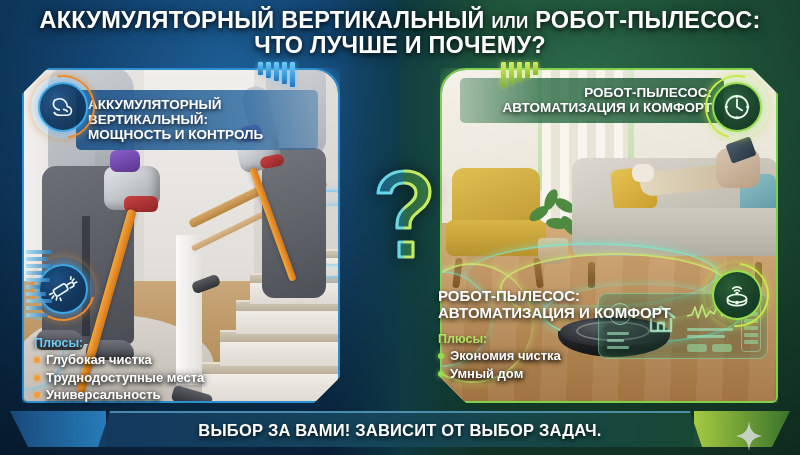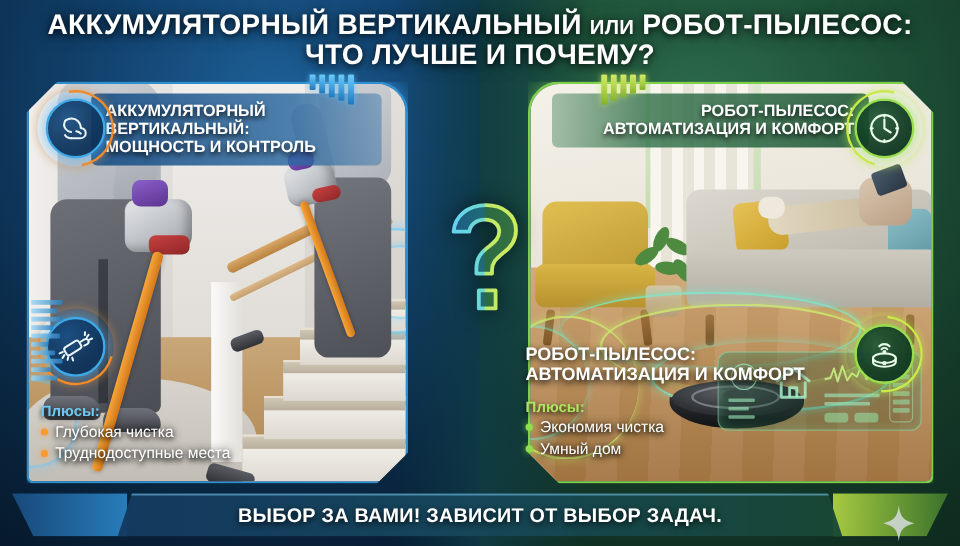--- a/index.html
+++ b/index.html
@@ -136,21 +136,21 @@
   .rp-check { position:absolute; right:22px; bottom:92px; width:34px; height:34px; border:2px solid rgba(200,240,120,.85); border-radius:50%; box-shadow:0 0 10px rgba(200,240,120,.6); }
   .rp-check::after { content:"✓"; position:absolute; left:8px; top:2px; font-size:17px; color:#d8f07a; }
 
   
   .ribbon {
     position:absolute; z-index:12; padding:7px 12px 8px;
     font-weight:bold; line-height:1.12; color:#fff;
     text-shadow:0 2px 4px rgba(0,0,0,.8);
   }
   .ribbon-left {
-    left:52px; top:8px; width:242px; text-align:left; font-size:13.5px;
+    left:52px; top:20px; width:242px; text-align:left; font-size:13.5px;
     background:linear-gradient(90deg, rgba(30,82,135,.93), rgba(42,104,160,.82) 70%, rgba(48,112,168,.45));
     border-radius:5px;
   }
   .ribbon-right {
     left:18px; top:8px; width:264px; text-align:right; font-size:13.5px;
     background:linear-gradient(270deg, rgba(36,92,60,.93), rgba(48,112,72,.8) 70%, rgba(54,122,80,.42));
     border-radius:5px;
   }
 
   
@@ -173,21 +173,21 @@
     border:2.5px solid transparent;
   }
   .arc-orange { border-top-color:#f08a2a; border-right-color:#f08a2a; transform:rotate(35deg); box-shadow:0 0 8px rgba(240,140,45,.5); }
   .arc-lime   { border-top-color:#c9e84a; border-left-color:#c9e84a; transform:rotate(-30deg); box-shadow:0 0 8px rgba(200,235,75,.5); }
 
   
   .plus-block { position:absolute; z-index:26; }
   .plus-title { font-weight:bold; font-size:12.5px; margin-bottom:1px; text-shadow:0 2px 4px rgba(0,0,0,.9); }
   .plus-title.blue { color:#6fc8f2; }
   .plus-title.green { color:#aee45f; }
-  .plus-li { display:flex; align-items:baseline; gap:6px; font-size:13px; font-weight:normal; color:#fff;
+  .plus-li { display:flex; align-items:baseline; gap:6px; font-size:13px; font-weight:bold; color:#fff;
              text-shadow:0 2px 4px rgba(0,0,0,.95), 0 0 7px rgba(0,0,0,.8); line-height:1.36; }
   .dot { width:6px; height:6px; border-radius:50%; flex:0 0 auto; position:relative; top:-1px; }
   .dot-o { background:#f79a32; box-shadow:0 0 5px rgba(247,154,50,.8); }
   .dot-g { background:#8fe04a; box-shadow:0 0 5px rgba(143,224,74,.8); }
 
   .sub-head {
     position:absolute; z-index:26; font-weight:bold; font-size:15px; color:#fff;
     line-height:1.12; text-shadow:0 2px 5px rgba(0,0,0,.95);
   }
 
@@ -368,20 +368,24 @@
 
   <div class="plus-block" style="left:34px; top:336px;">
     <div class="plus-title blue">Плюсы:</div>
     <div class="plus-li">
       <span class="dot dot-o"></span>
       <span>Глубокая чистка</span>
     </div>
     <div class="plus-li">
       <span class="dot dot-o"></span>
       <span>Труднодоступные места</span>
+    </div>
+    <div class="plus-li">
+      <span class="dot dot-o"></span>
+      <span>Универсальность</span>
     </div>
   </div>
 
   <div class="panel panel-right">
     <div class="photo">
       <div class="rp-wall"></div>
       <div class="rp-window"></div>
       <div class="rp-curtain"></div>
       <div class="rp-floor"></div>
       <div class="rp-floor-sheen"></div>

